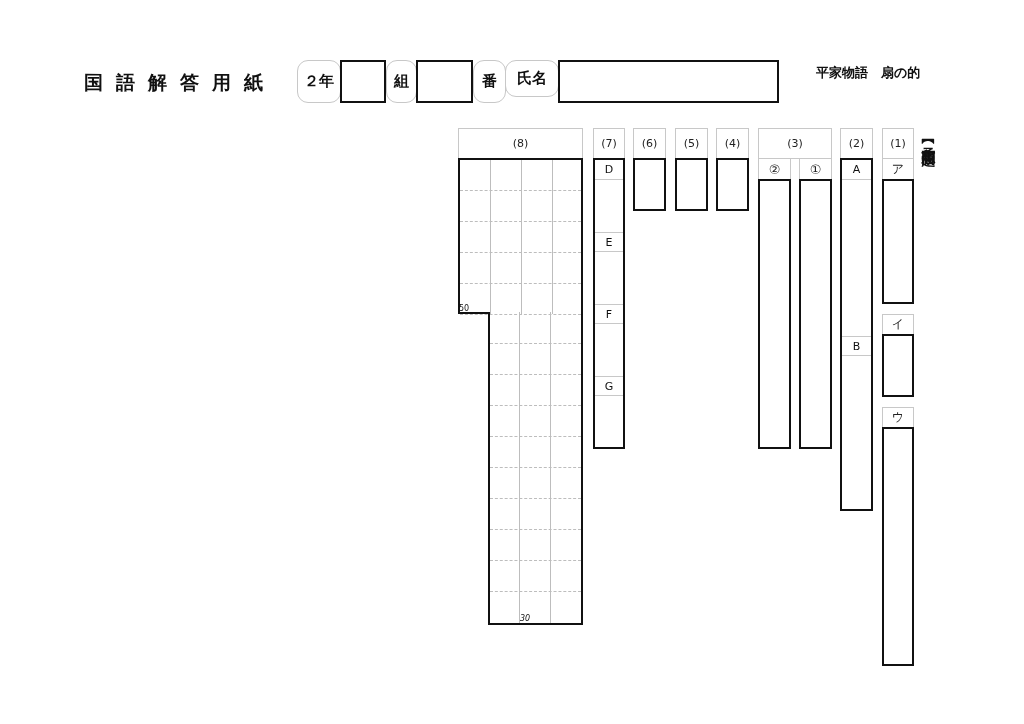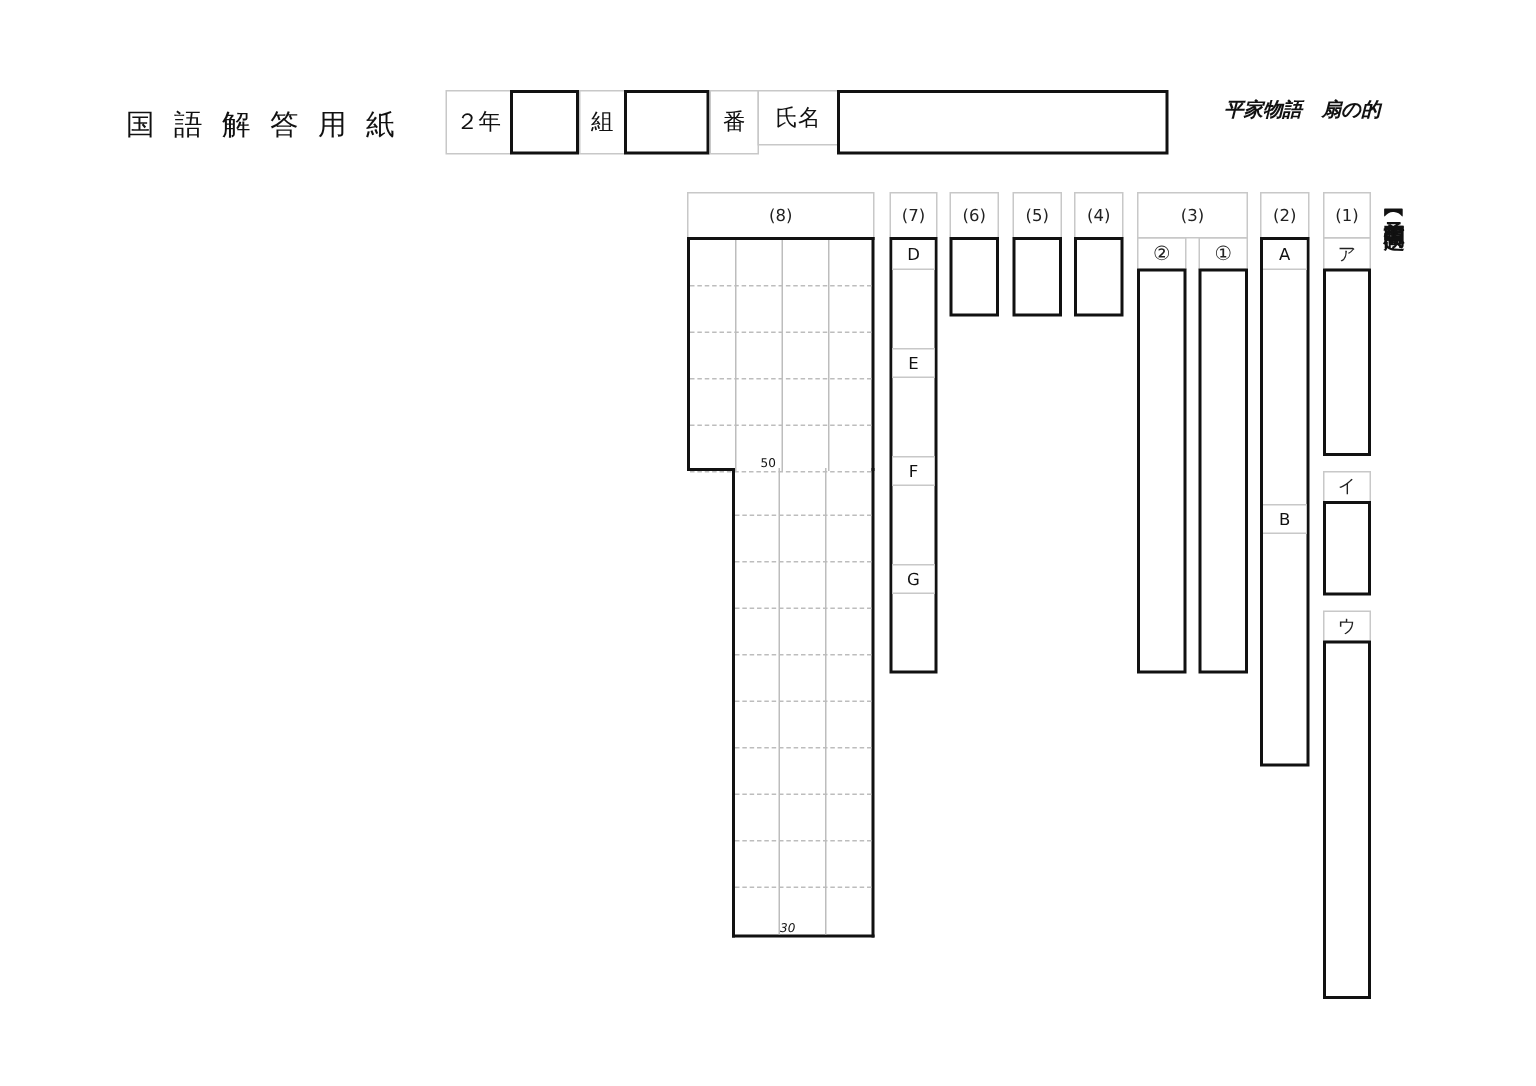--- a/index.html
+++ b/index.html
@@ -1,43 +1,43 @@
 <!DOCTYPE html>
 <html><head>
 <meta charset="utf-8">
 <style>
   html, body { margin:0; padding:0; background:#fff; }
   body { width:1024px; height:724px; position:relative; overflow:hidden;
          font-family:"DejaVu Sans","Liberation Sans",sans-serif; color:#111; }
   .abs { position:absolute; box-sizing:border-box; }
   .thin { border:1px solid #c8c8c8; }
   .thick { border:2px solid #111; background:#fff; }
-  .title { font-size:19px; font-weight:normal; letter-spacing:13px; }
-  .hdr-label { font-size:15px; font-weight:normal; display:flex; align-items:center; justify-content:center; }
+  .title { font-size:19px; font-weight:bold; letter-spacing:13px; }
+  .hdr-label { font-size:15px; font-weight:bold; display:flex; align-items:center; justify-content:center;border-radius:11px; }
   .qlabel { font-size:11px; display:flex; align-items:center; justify-content:center; color:#222; }
   .sublabel { font-size:11px; display:flex; align-items:center; justify-content:center; border-bottom:1px solid #c8c8c8; background:#fff; }
   .vline { position:absolute; top:0; bottom:0; width:0; border-left:1px solid #bdbdbd; }
   .hdash { position:absolute; left:0; right:0; height:0; border-top:1px dashed #bdbdbd; }
   .tiny { font-size:8px; }
   .vtext { writing-mode:vertical-rl; font-size:14px; font-weight:bold; letter-spacing:2px; }
 </style>
 </head>
 <body>
 
 <div class="abs title" style="left:84px; top:70px;">国語解答用紙</div>
 
 <div class="abs thin hdr-label" style="left:297px; top:60px; width:44px; height:43px;">２年</div>
 <div class="abs thick" style="left:340px; top:60px; width:46px; height:43px;"></div>
 <div class="abs thin hdr-label" style="left:386px; top:60px; width:31px; height:43px;">組</div>
 <div class="abs thick" style="left:416px; top:60px; width:57px; height:43px;"></div>
 <div class="abs thin hdr-label" style="left:473px; top:60px; width:33px; height:43px;">番</div>
 <div class="abs thin hdr-label" style="left:505px; top:60px; width:54px; height:37px;">氏名</div>
 <div class="abs thick" style="left:558px; top:60px; width:221px; height:43px;"></div>
 
-<div class="abs" style="left:816px; top:64px; font-size:13px; font-weight:bold; white-space:pre;font-style:italic;">平家物語　扇の的</div>
+<div class="abs" style="left:816px; top:64px; font-size:13px; font-weight:bold; white-space:pre;">平家物語　扇の的</div>
 
 <div class="abs vtext" style="left:920px; top:134px;">【予想問題一】</div>
 
 <div class="abs thin qlabel" style="left:458px; top:128px; width:125px; height:31px;">(8)</div>
 <div class="abs thin qlabel" style="left:593px; top:128px; width:32px; height:31px;">(7)</div>
 <div class="abs thin qlabel" style="left:633px; top:128px; width:33px; height:31px;">(6)</div>
 <div class="abs thin qlabel" style="left:675px; top:128px; width:33px; height:31px;">(5)</div>
 <div class="abs thin qlabel" style="left:716px; top:128px; width:33px; height:31px;">(4)</div>
 <div class="abs thin qlabel" style="left:758px; top:128px; width:74px; height:31px;">(3)</div>
 <div class="abs thin qlabel" style="left:840px; top:128px; width:33px; height:31px;">(2)</div>
@@ -48,21 +48,21 @@
   <div class="abs" style="left:0; top:0; width:125px; height:156px; border-top:2px solid #111; border-left:2px solid #111; border-right:2px solid #111;">
     <div class="vline" style="left:30px;"></div>
     <div class="vline" style="left:61px;"></div>
     <div class="vline" style="left:92px;"></div>
     <div class="hdash" style="top:30px;"></div>
     <div class="hdash" style="top:61px;"></div>
     <div class="hdash" style="top:92px;"></div>
     <div class="hdash" style="top:123px;"></div>
     <div class="hdash" style="top:154px;"></div>
   </div>
-  <div class="abs tiny" style="left:1px; top:146px;margin-left:48px;">50</div>
+  <div class="abs tiny" style="left:1px; top:146px;">50</div>
 
   <div class="abs" style="left:0; top:154px; width:32px; height:0; border-top:2px solid #111;"></div>
 
   <div class="abs" style="left:30px; top:154px; width:95px; height:313px; border-left:2px solid #111; border-right:2px solid #111; border-bottom:2px solid #111;">
     <div class="vline" style="left:29px;"></div>
     <div class="vline" style="left:60px;"></div>
     <div class="hdash" style="top:31px;"></div>
     <div class="hdash" style="top:62px;"></div>
     <div class="hdash" style="top:93px;"></div>
     <div class="hdash" style="top:124px;"></div>

